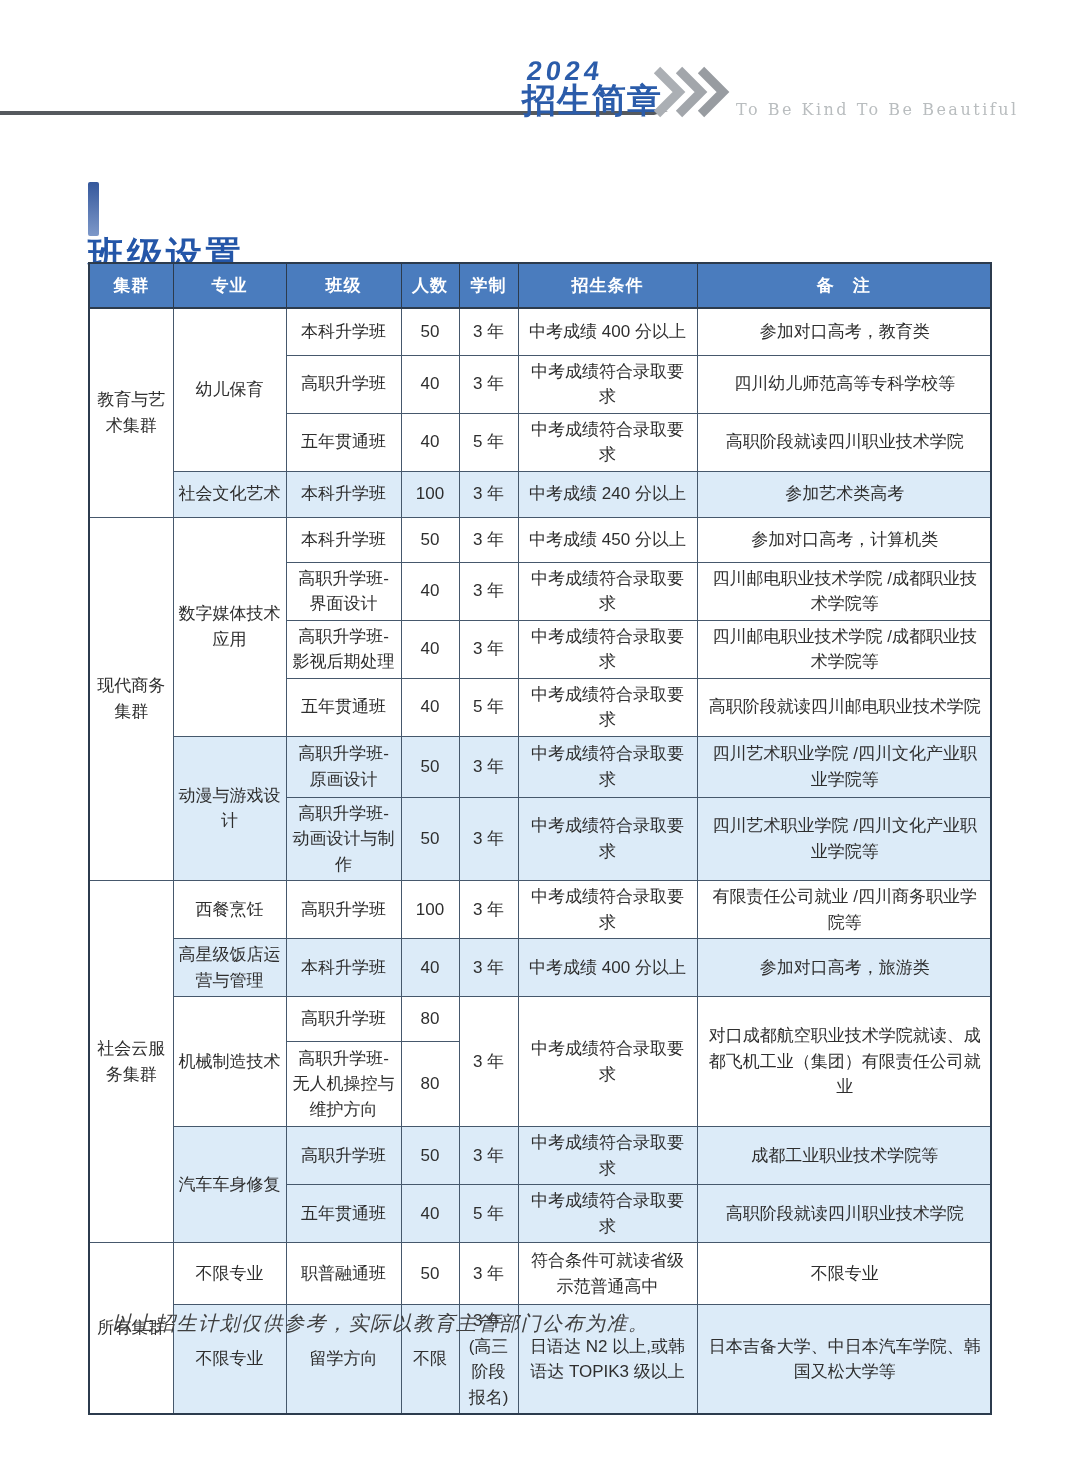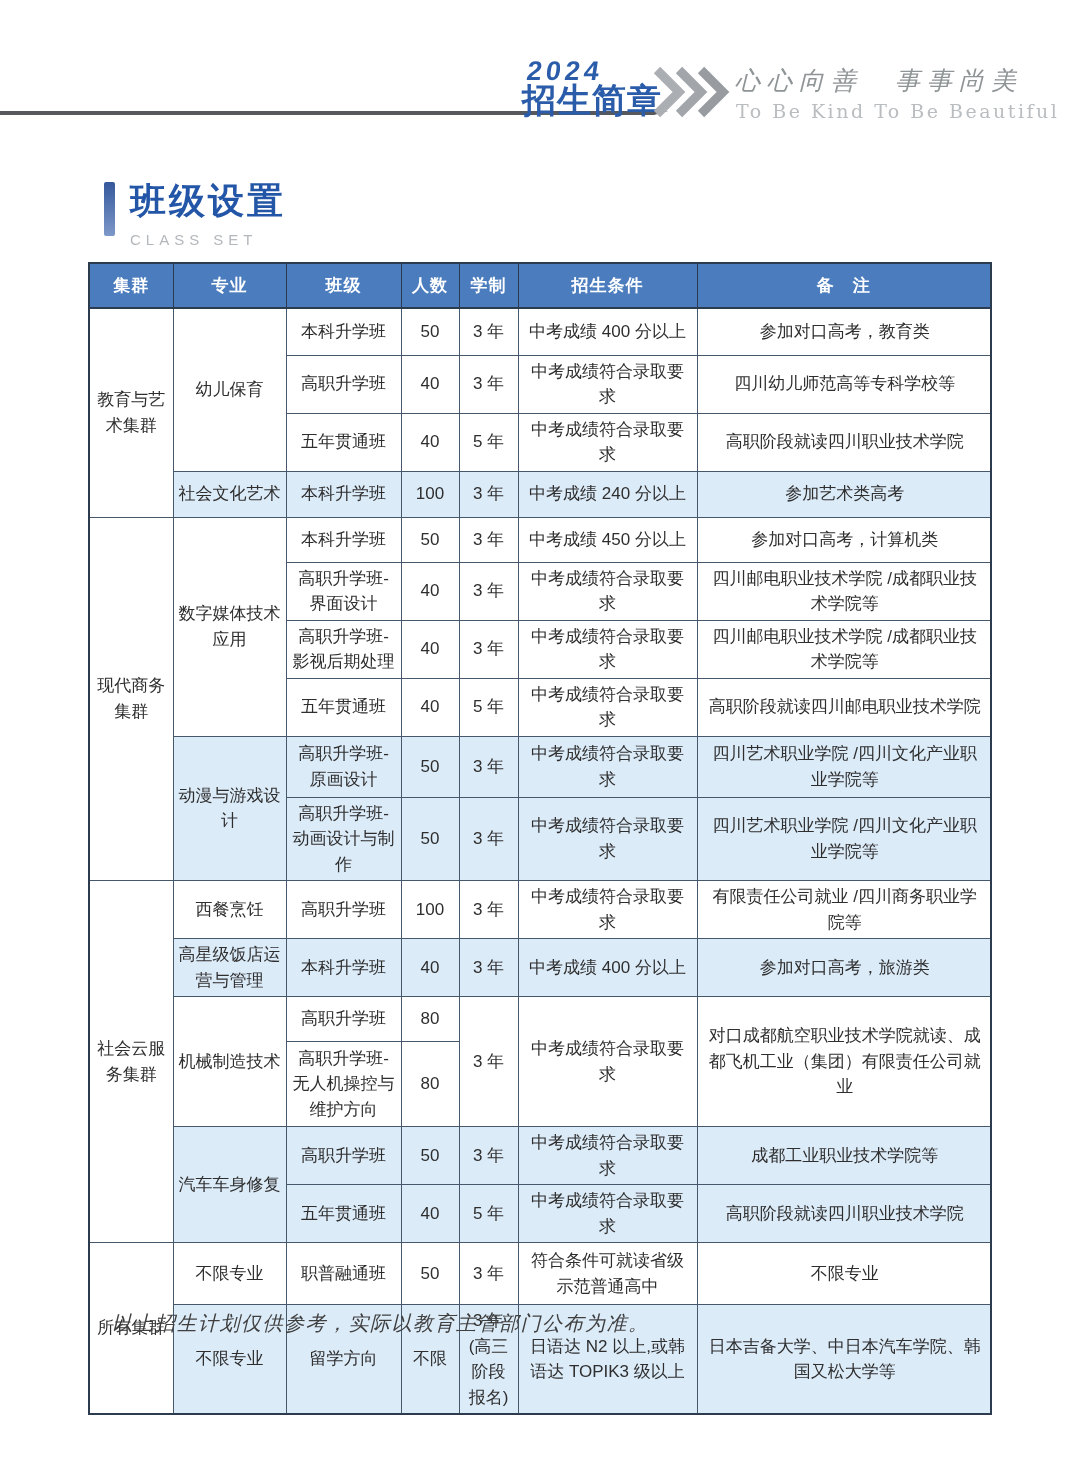--- a/index.html
+++ b/index.html
@@ -28,25 +28,25 @@
   }
   .chevrons { position:absolute; top:66px; left:652px; }
   .slogan-cn {
     position:absolute; top:64px; left:735px; width:260px;
     font-family:"DejaVu Serif", serif; font-style:italic;
     font-size:25px; color:#8f9496; letter-spacing:7px; white-space:nowrap;
   }
   .slogan-en {
     position:absolute; top:100px; left:736px;
     font-family:"DejaVu Serif", serif;
-    font-size:19px; color:#b9bdbf; letter-spacing:2.5px; white-space:nowrap;
-  }
-
-  
-  .section-head { position:absolute; top:182px; left:104px; display:flex; }
+    font-size:16px; color:#b9bdbf; letter-spacing:2.5px; white-space:nowrap;
+  }
+
+  
+  .section-head { position:absolute; top:182px; left:88px; display:flex;flex-direction:column; }
   .section-bar {
     width:11px; height:54px; margin-right:15px; border-radius:2px;
     background:linear-gradient(180deg,#35589c 0%, #7d98c9 100%);
   }
   .section-title { font-size:36px; font-weight:bold; color:#2456a8; letter-spacing:3px; line-height:1.05; }
   .section-sub   { font-size:15px; color:#b3b8bd; letter-spacing:5px; margin-top:11px; }
 
   
   .table-wrap { position:absolute; top:262px; left:88px; }
   table.class-table {
@@ -82,21 +82,20 @@
   <div class="banner-line"></div>
   <div class="logo-year">2024</div>
   <div class="logo-title">招生简章</div>
   <div class="chevrons">
     <svg width="80" height="52" viewBox="0 0 80 52">
       <polyline points="5,4 27,26 5,48" stroke="#abafb4" stroke-width="9" fill="none"></polyline>
       <polyline points="27,4 49,26 27,48" stroke="#a2a6ab" stroke-width="9" fill="none"></polyline>
       <polyline points="49,4 71,26 49,48" stroke="#989ca1" stroke-width="9" fill="none"></polyline>
     </svg>
   </div>
-  <div class="slogan-cn">心心向善　事事尚美</div>
   <div class="slogan-en">To Be Kind To Be Beautiful</div>
 </div>
 
 <div class="section-head">
   <div class="section-bar"></div>
   <div>
     <div class="section-title">班级设置</div>
     <div class="section-sub">CLASS SET</div>
   </div>
 </div>

